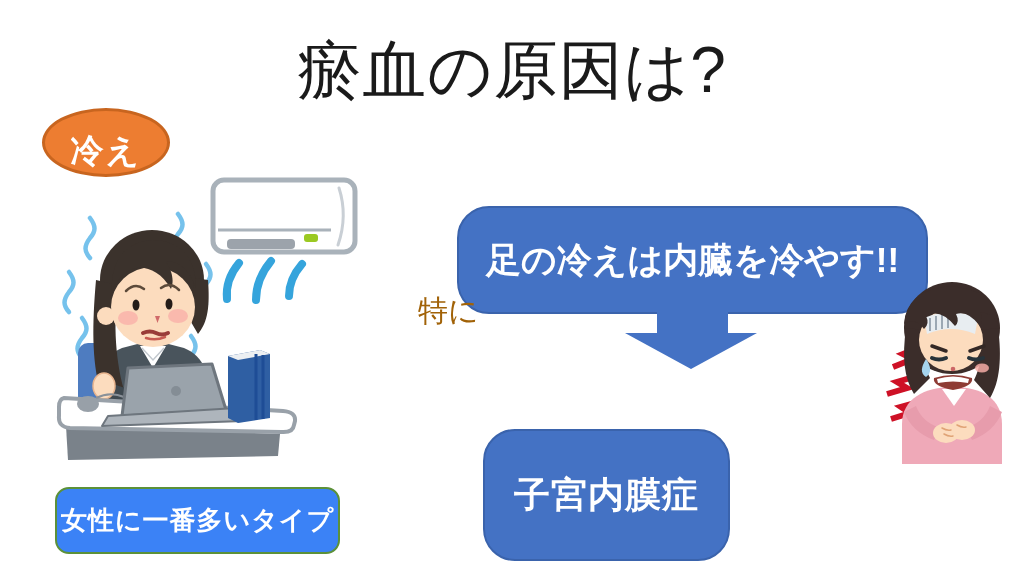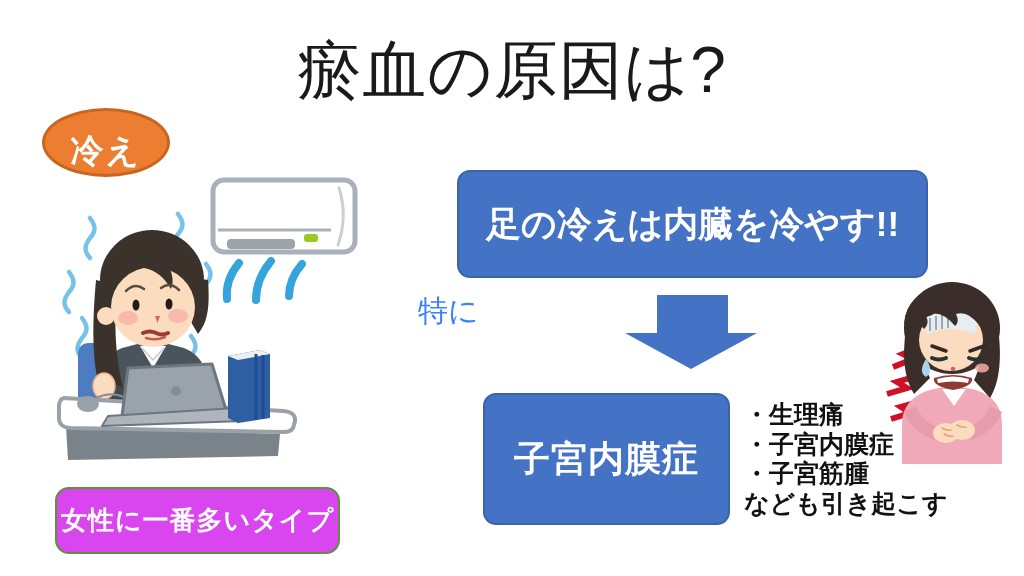--- a/index.html
+++ b/index.html
@@ -11,37 +11,37 @@
     position:absolute;top:30px;left:0;width:100%;text-align:center;
     font-size:64px;line-height:1.25;color:#1a1a1a;letter-spacing:1px;font-weight:500;
   }
   .badge-cold{
     position:absolute;left:42px;top:108px;width:128px;height:69px;
     background:#ED7D31;border:3px solid #C8651F;border-radius:50%;
     box-sizing:border-box;display:flex;align-items:flex-end;justify-content:center;
     color:#ffffff;font-size:33px;font-weight:bold;letter-spacing:2px;
   }
   .box-blue{
-    position:absolute;background:#4472C4;border:2px solid #3A63AC;border-radius:13px;
+    position:absolute;background:#4472C4;border:2px solid #3A63AC;border-radius:32px;
     box-sizing:border-box;display:flex;align-items:center;justify-content:center;
-    color:#ffffff;font-weight:bold;
+    color:#ffffff;font-weight:bold;margin-top:36px;
   }
   .box-statement{left:457px;top:170px;width:471px;height:108px;font-size:35px;}
   .box-result{left:483px;top:393px;width:247px;height:132px;font-size:36px;letter-spacing:1px;}
   .caption-especially{
-    position:absolute;left:418px;top:291px;font-size:30px;color:#3b82f6;
+    position:absolute;left:418px;top:291px;font-size:30px;color:#a16207;
   }
   .arrow-down{position:absolute;left:620px;top:293px;}
   .effects-list{
     position:absolute;left:744px;top:400px;color:#111;font-weight:bold;
     font-size:25px;line-height:29.5px;white-space:nowrap;
   }
   .box-type{
     position:absolute;left:55px;top:487px;width:285px;height:67px;
-    background:#d946ef;border:2px solid #5C9139;border-radius:14px;
+    background:#3b82f6;border:2px solid #5C9139;border-radius:14px;
     box-sizing:border-box;display:flex;align-items:center;justify-content:center;
     color:#ffffff;font-size:26px;font-weight:bold;letter-spacing:1px;
   }
   .illus{position:absolute;}
   .illus-left{left:40px;top:160px;}
   .illus-right{left:872px;top:272px;}
 </style>
 </head>
 <body>
 
@@ -144,26 +144,20 @@
   <div class="caption-especially">特に</div>
 
   <svg class="arrow-down" width="140" height="80" viewBox="0 0 140 80">
     <polygon points="37,2 108,2 108,40 137,40 71,76 5,40 37,40" fill="#4472C4"></polygon>
   </svg>
 
   <div class="box-blue box-result">
     <span>子宮内膜症</span>
   </div>
 
-  <div class="effects-list">
-    <div>・生理痛</div>
-    <div>・子宮内膜症</div>
-    <div>・子宮筋腫</div>
-    <div>なども引き起こす</div>
-  </div>
 
   <svg class="illus illus-right" width="152" height="192" viewBox="0 0 152 192">
 
     <g fill="none" stroke="#CE1126" stroke-width="6" stroke-linejoin="miter">
       <path d="M51,74 L31,82 L41,87 L21,95"></path>
       <path d="M45,104 L25,110 L35,116 L15,122"></path>
       <path d="M47,130 L29,135 L38,141 L19,147"></path>
     </g>
 
     <g>

